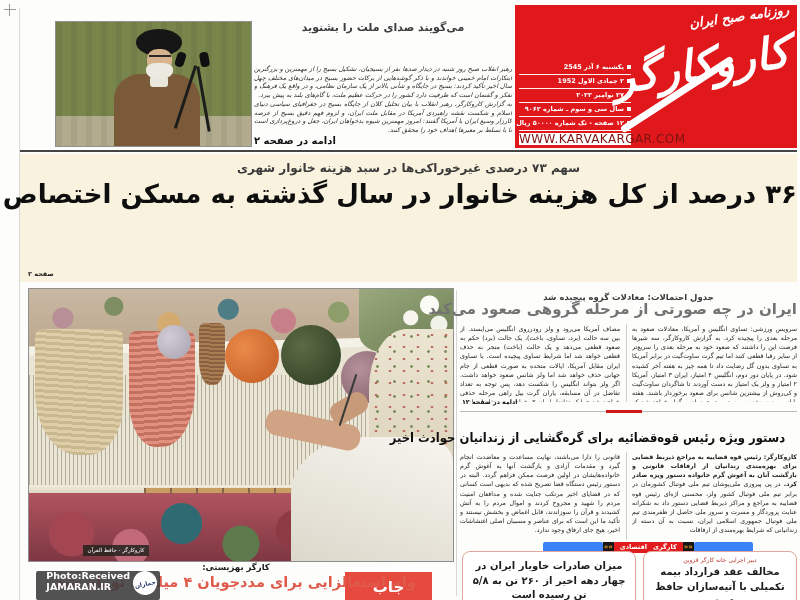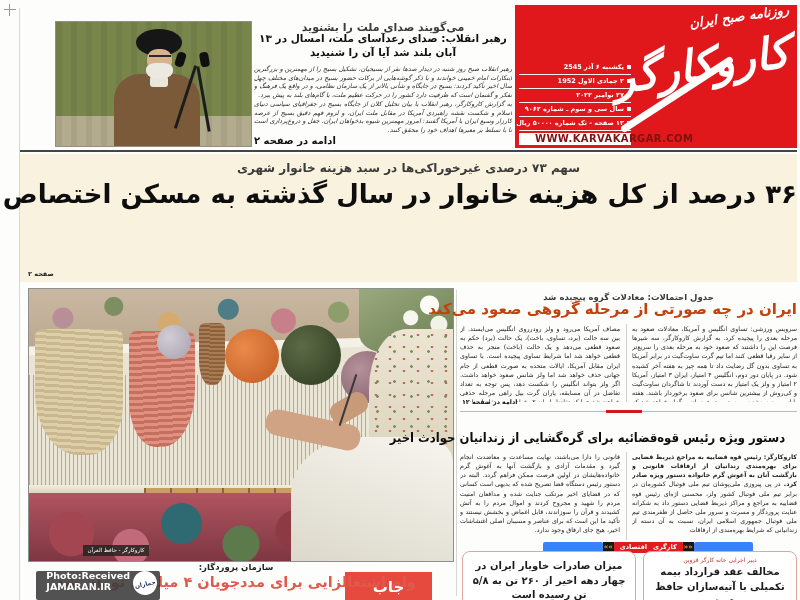--- a/index.html
+++ b/index.html
@@ -40,22 +40,22 @@
   
   .mh{left:515px;top:5px;width:282px;height:143px;background:#e0181c;overflow:hidden;}
   .mh-tag{right:8px;top:4px;color:#fff;font-size:13px;font-style:italic;font-weight:700;transform:rotate(-8deg);}
   .mh-logo{left:88px;top:34px;width:196px;color:#fff;font-size:44px;font-weight:800;font-style:italic;
            transform:rotate(-9deg);letter-spacing:-1px;text-align:center;}
   .mh-sweep{left:96px;top:86px;width:132px;height:7px;background:#fff;border-radius:4px;transform:rotate(-33deg);}
   .mh-dates{left:4px;top:56px;width:112px;direction:rtl;}
   .mh-row{position:relative;height:13px;line-height:12px;border-bottom:1px solid rgba(255,255,255,.95);
           color:#fff;font-size:6.5px;font-weight:700;padding-right:7px;}
   .mh-sq{position:absolute;right:0;top:4px;width:4px;height:4px;background:#fff;}
-  .mh-web{margin-top:2px;height:12px;line-height:12px;background:#fff;color:#7e1212;font-size:10px;
-          font-weight:700;text-align:center;letter-spacing:.4px;direction:ltr;padding-left:16px;}
+  .mh-web{margin-top:2px;height:12px;line-height:12px;background:#fff;color:#7e1212;font-size:12px;
+          font-weight:400;text-align:center;letter-spacing:.4px;direction:ltr;}
 
   .top-rule{left:20px;top:150px;width:777px;height:2px;background:#454545;}
 
   
   .lead{left:20px;top:154px;width:777px;height:128px;background:#f8f2de;}
   .ld-kick{left:0;top:7px;width:777px;font-size:12px;font-weight:700;color:#3a3a3a;}
   .ld-head{left:0;top:25px;width:777px;font-size:26px;font-weight:800;color:#0e0e0e;letter-spacing:-.5px;}
   .ld-bul{right:55px;top:80px;direction:rtl;text-align:right;}
   .ld-bul .row{font-size:10px;font-weight:800;color:#1f1f1f;line-height:15px;}
   .ld-dia{color:#cf1f1f;font-size:8px;margin-left:4px;}
@@ -117,21 +117,21 @@
   .cp-hand{left:300px;top:108px;width:40px;height:22px;background:#c79a79;border-radius:10px;transform:rotate(-30deg);}
   .cp-needle{left:318px;top:84px;width:2px;height:54px;background:#3a3a3a;transform:rotate(18deg);}
   .cp-cap{left:54px;top:256px;width:66px;height:11px;line-height:11px;background:rgba(40,36,32,.88);
     color:#fff;font-size:5.5px;text-align:center;white-space:nowrap;overflow:hidden;}
 
   .vrule{left:456px;top:290px;width:1px;height:306px;background:#d7d7d3;}
 
   
   .rc{left:460px;top:288px;width:337px;height:312px;}
   .fb-kick{left:0;top:4px;width:337px;font-size:8.5px;font-weight:700;color:#383838;}
-  .fb-head{left:0;top:12px;width:337px;font-size:15px;font-weight:800;color:#c2410c;}
+  .fb-head{left:0;top:12px;width:337px;font-size:15px;font-weight:800;color:#737373;}
   .cols{overflow:hidden;font-size:6.3px;line-height:1.45;color:#222;}
   .colL{left:0;width:160px;}
   .colR{left:172px;width:165px;}
   .colrule{left:166px;width:1px;background:#cfcfcb;}
   .fb-cols{top:36px;height:78px;}
   .fb-cont{left:2px;top:110px;font-size:6.3px;font-weight:800;color:#111;}
   .div1{left:0;top:123px;width:337px;height:1px;background:#b9b9b5;}
   .div1r{left:146px;top:122px;width:36px;height:3px;background:#d01818;}
   .jd-kick{left:0;top:130px;width:337px;font-size:8.5px;font-weight:700;color:#383838;}
   .jd-head{left:0;top:142px;width:337px;font-size:12.5px;font-weight:800;color:#0f0f0f;transform:scaleX(.93);}
@@ -183,21 +183,20 @@
     <div class="abs kp-glass"></div>
     <div class="abs kp-beard"></div>
     <div class="abs kp-mic" style="left:128px;top:42px;transform:rotate(18deg);"></div>
     <div class="abs kp-mh" style="left:120px;top:30px;transform:rotate(18deg);"></div>
     <div class="abs kp-mic" style="left:146px;top:44px;transform:rotate(-10deg);"></div>
     <div class="abs kp-mh" style="left:144px;top:30px;transform:rotate(-10deg);"></div>
   </div>
 
   <div class="abs leader-text">
     <div class="abs lt-kick ctr">می‌گویند صدای ملت را بشنوید</div>
-    <div class="abs lt-head ctr">رهبر انقلاب: صدای رعدآسای ملت، امسال در ۱۳ آبان بلند شد آیا آن را شنیدید</div>
     <div class="abs lt-body jst">
       <span>رهبر انقلاب صبح روز شنبه در دیدار صدها نفر از بسیجیان، تشکیل بسیج را از مهمترین و بزرگترین ابتکارات امام خمینی خواندند و با ذکر گوشه‌هایی از برکات حضور بسیج در میدان‌های مختلف چهل سال اخیر تأکید کردند: بسیج در جایگاه و شأنی بالاتر از یک سازمان نظامی، و در واقع یک فرهنگ و تفکر و گفتمان است که ظرفیت دارد کشور را در حرکت عظیم ملت، با گام‌های بلند به پیش ببرد.</span>
       <span>به گزارش کاروکارگر، رهبر انقلاب با بیان تحلیل کلان از جایگاه بسیج در جغرافیای سیاسی دنیای اسلام و شکست نقشه راهبردی آمریکا در مقابل ملت ایران، و لزوم فهم دقیق بسیج از عرصه کارزار وسیع ایران با آمریکا گفتند: امروز مهمترین شیوه بدخواهان ایران، جعل و دروغ‌پردازی است تا با تسلط بر معبرها اهداف خود را محقق کنند.</span>
     </div>
     <div class="abs lt-cont">ادامه در صفحه ۲</div>
   </div>
 
   <div class="abs mh">
     <div class="abs mh-tag">روزنامه صبح ایران</div>
     <div class="abs mh-sweep"></div>
@@ -276,21 +275,21 @@
 
     <div class="abs bx bxA">
       <div class="bx-head">میزان صادرات خاویار ایران در چهار دهه اخیر از ۲۶۰ تن به ۵/۸ تن رسیده است</div>
     </div>
     <div class="abs bx bxB">
       <div class="bx-kick">دبیر اجرایی خانه کارگر قزوین</div>
       <div class="bx-head">مخالف عقد قرارداد بیمه تکمیلی با آتیه‌سازان حافظ هستیم</div>
     </div>
   </div>
 
-  <div class="abs wf-kick ctr">سازمان پروردگار:</div>
+  <div class="abs wf-kick ctr">کارگر بهزیستی:</div>
   <div class="abs wf-head ctr nw">وام اشتغالزایی برای مددجویان ۴ میلیارد تومان شد</div>
 
   <div class="abs frag">جاب</div>
 
   <div class="abs wm">
     <span class="wm-logo">جماران</span>
     <span class="wm-txt">
       <span style="display:block;">Photo:Received</span>
       <span style="display:block;">JAMARAN.IR</span>
     </span>

